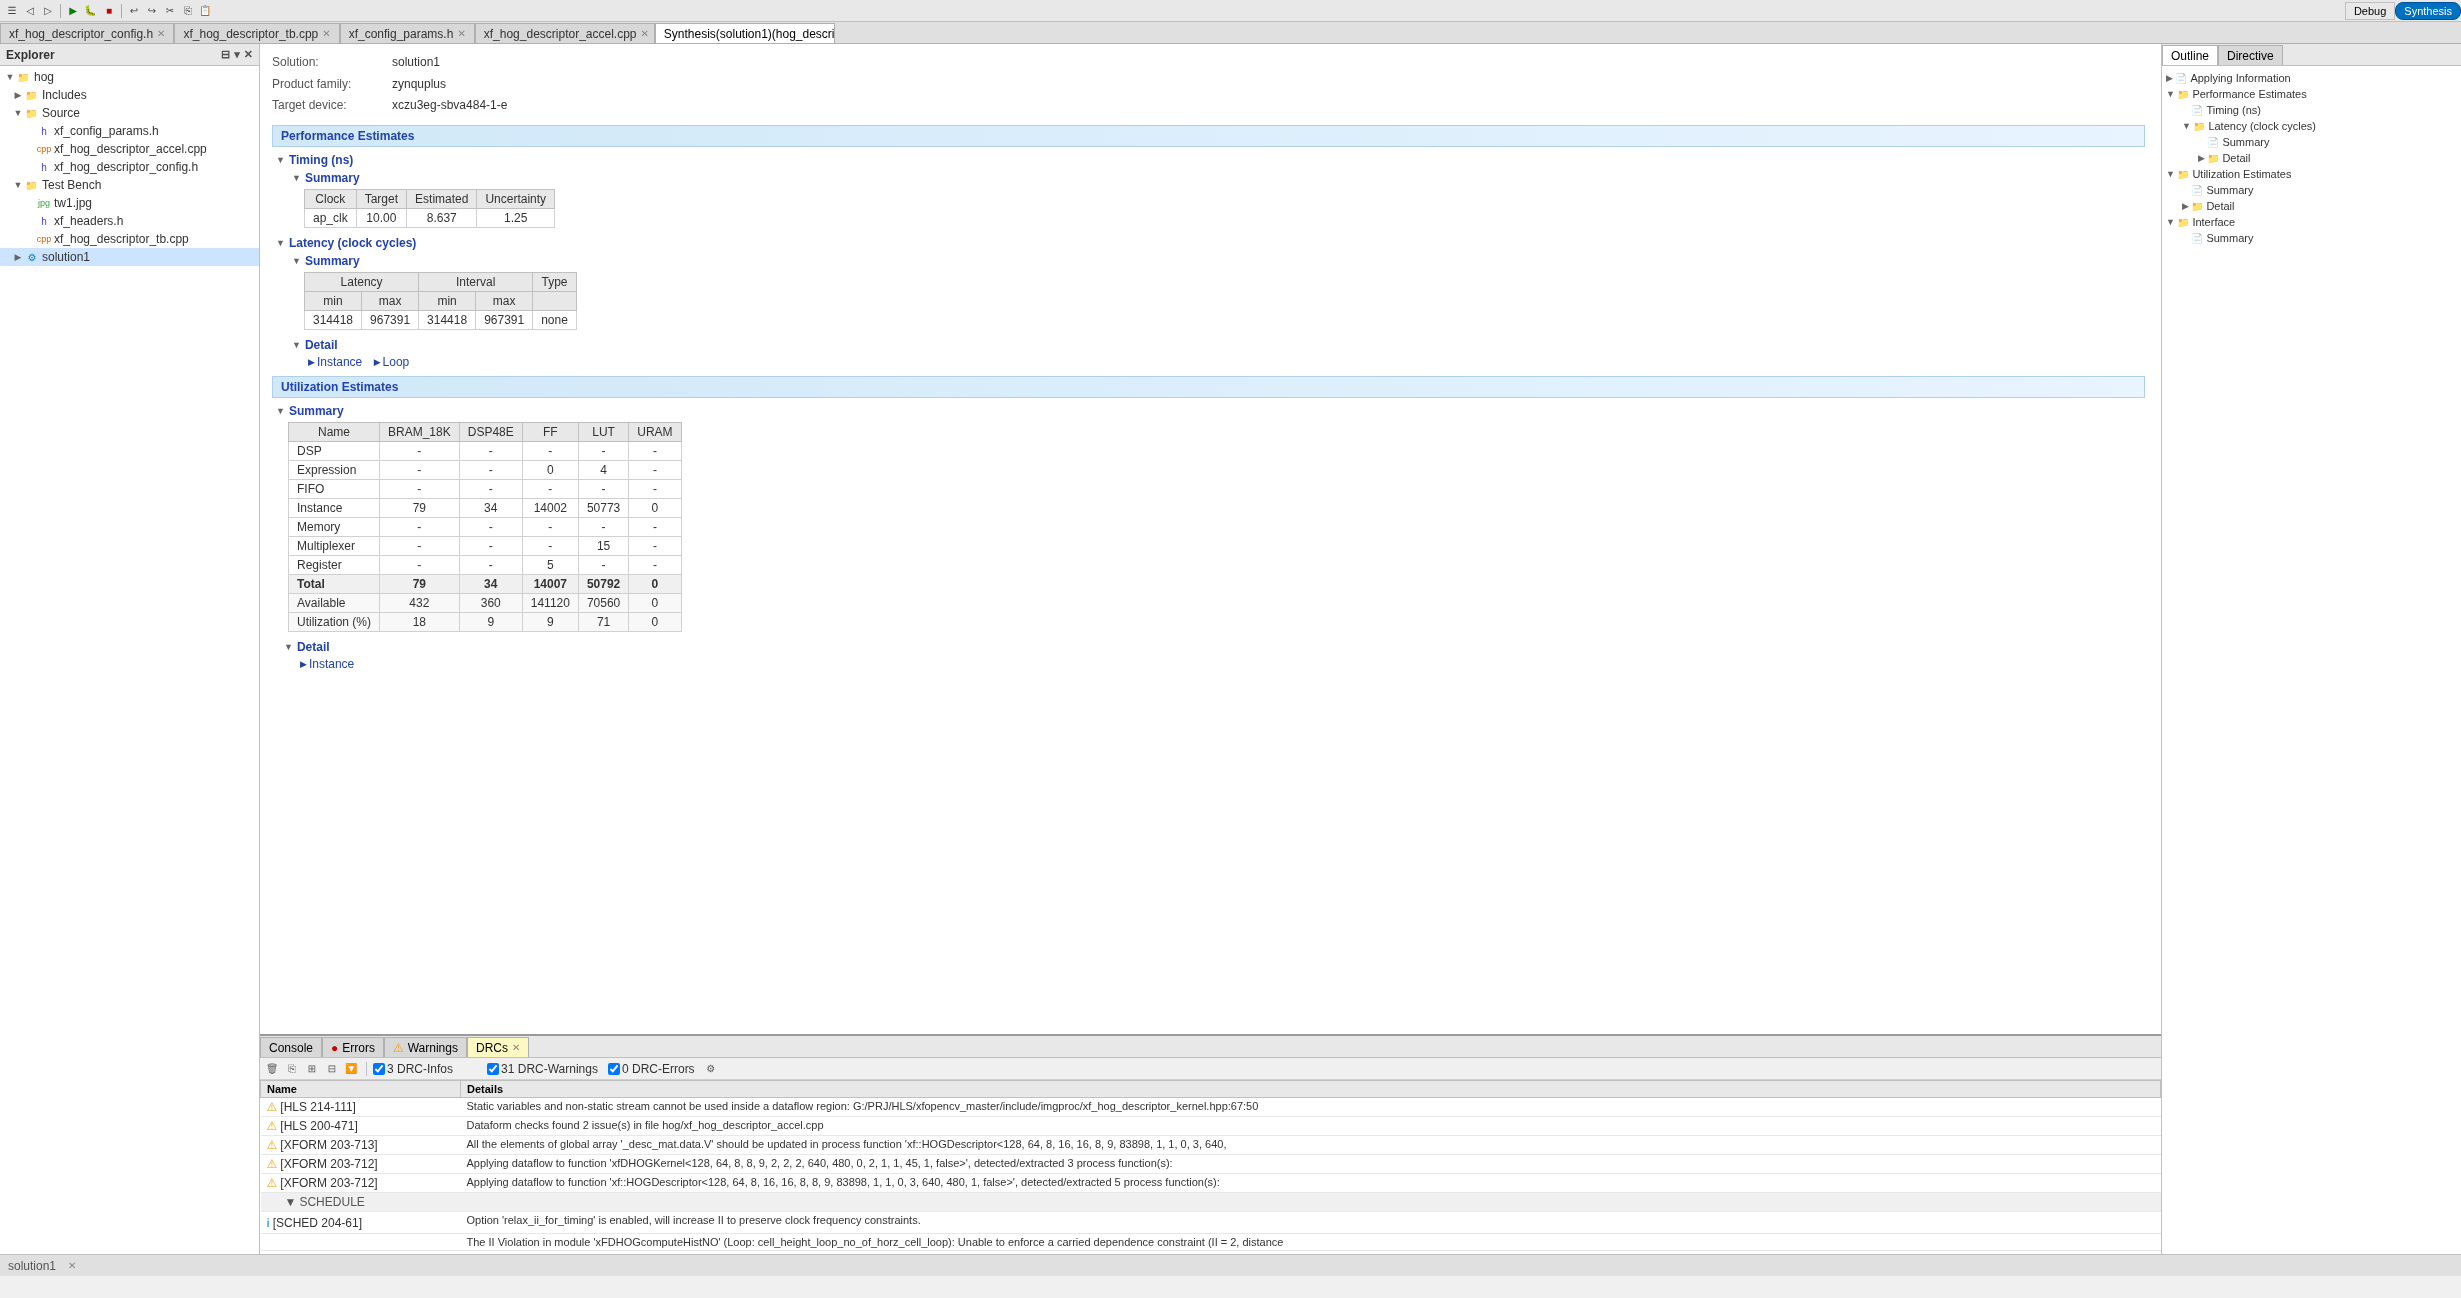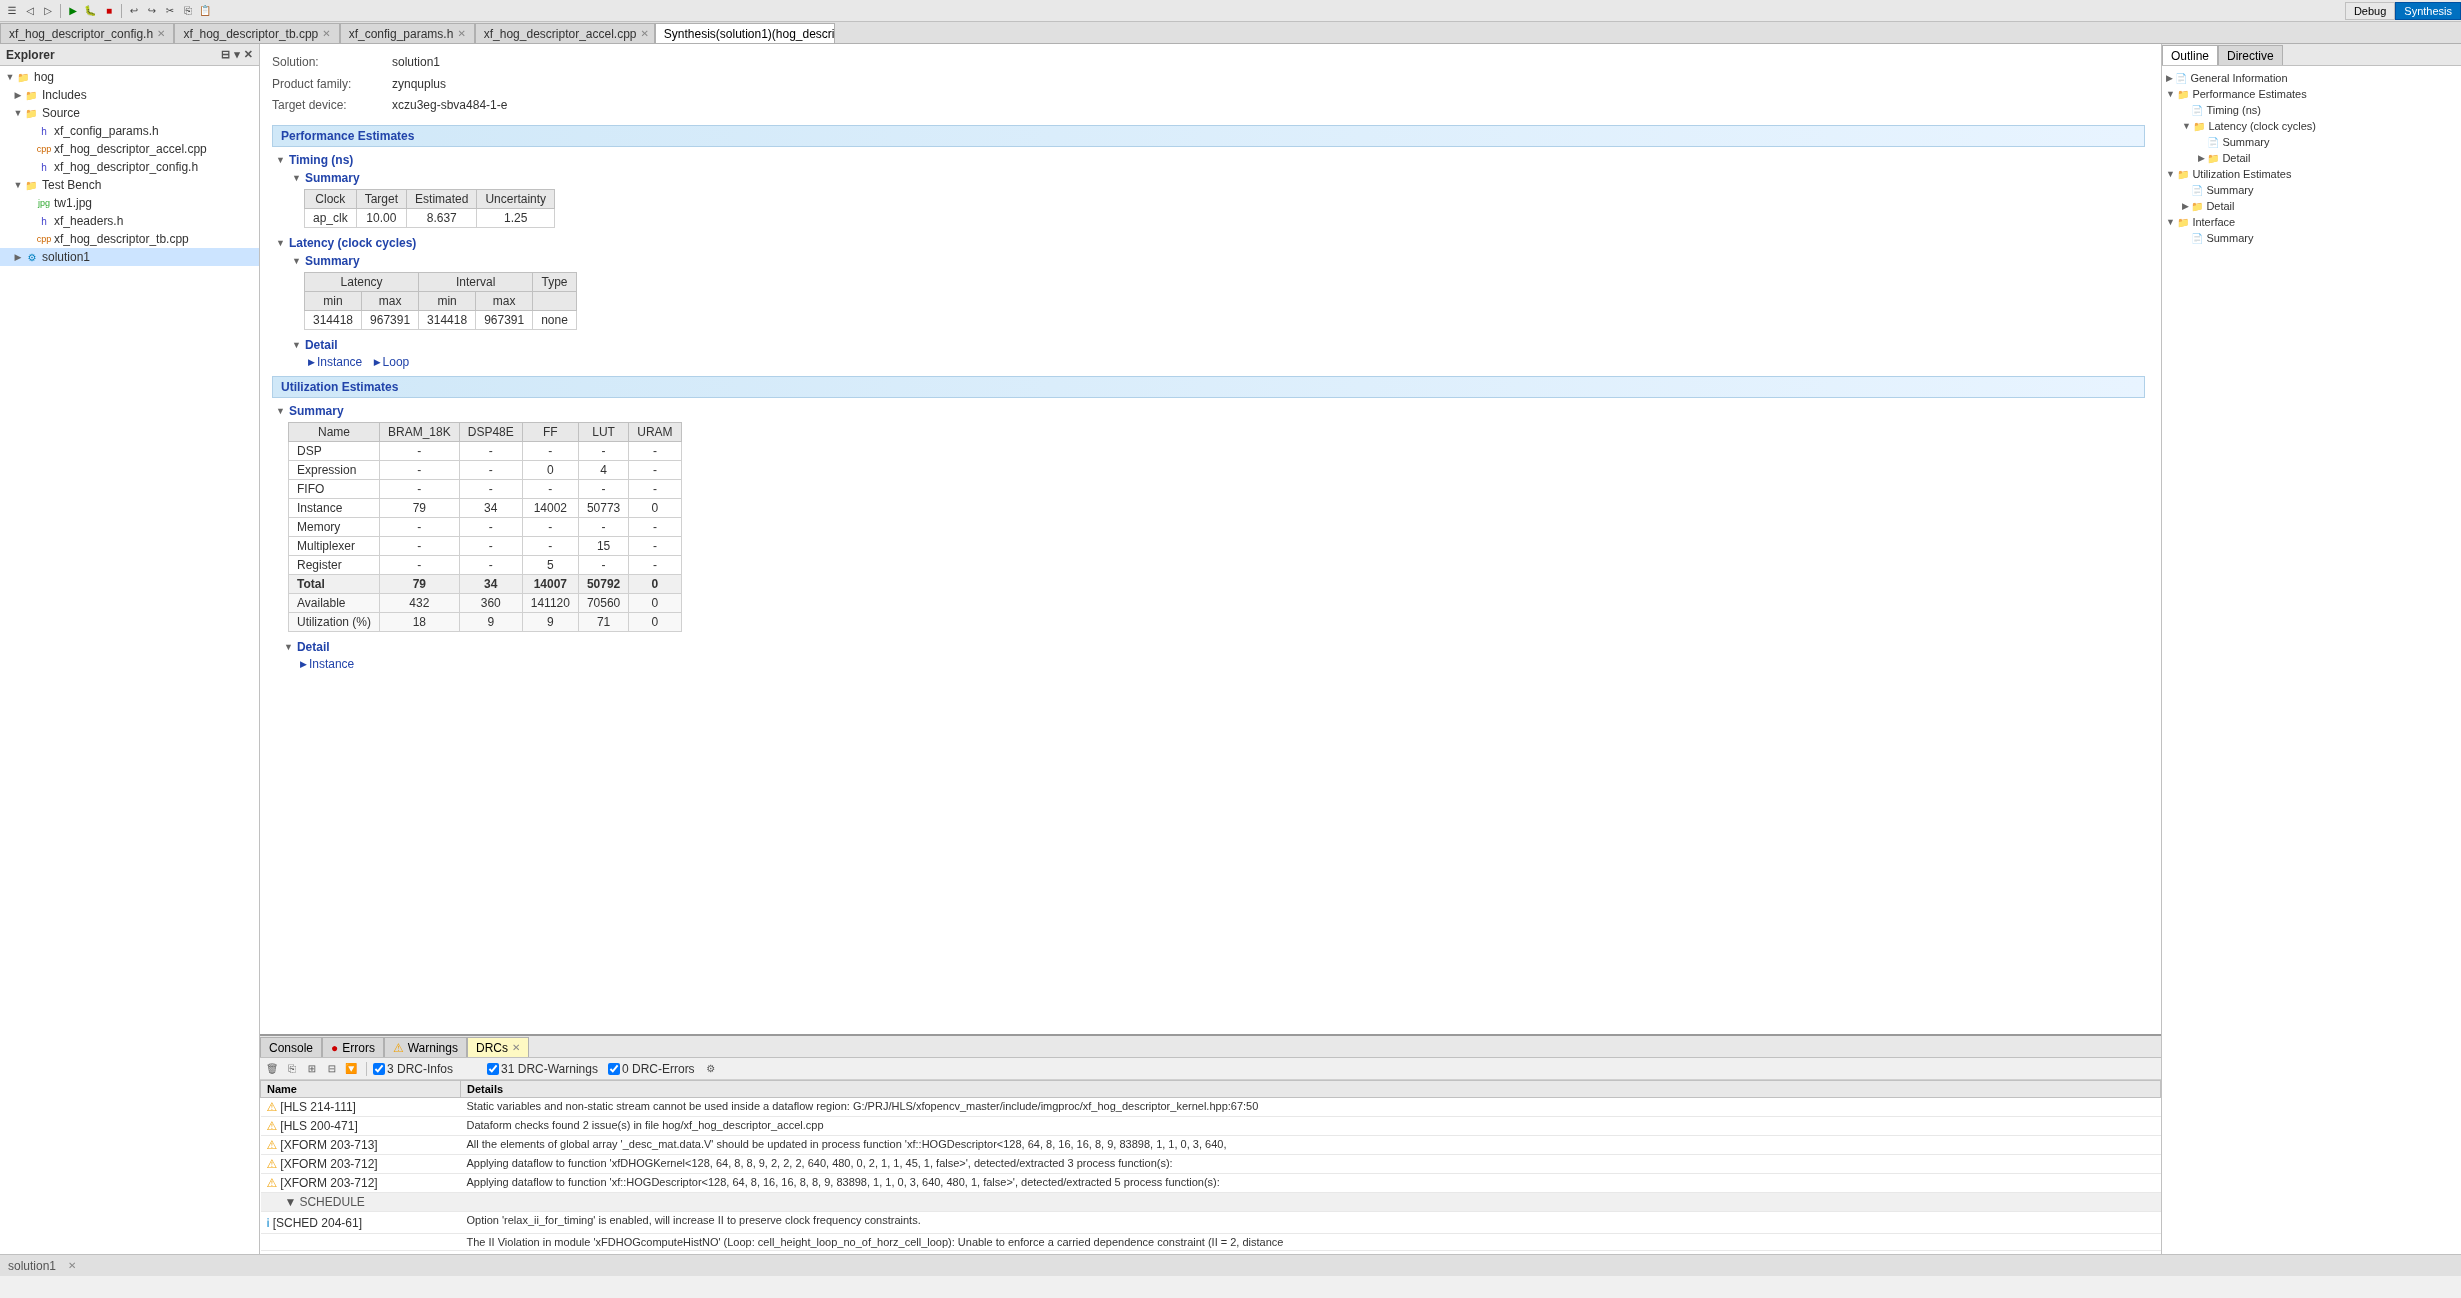--- a/index.html
+++ b/index.html
@@ -368,20 +368,21 @@
     .perspective-tab {
       padding: 2px 10px;
       font-size: 11px;
       cursor: pointer;
       border: 1px solid #c0c0c0;
     }
     .perspective-tab.active {
       background: #0070c0;
       color: white;
       border-color: #0050a0;
+      border-radius: 8px;
     }
 
     
     ::-webkit-scrollbar { width: 10px; height: 10px; }
     ::-webkit-scrollbar-track { background: #f0f0f0; }
     ::-webkit-scrollbar-thumb { background: #c0c0c0; border: 1px solid #a0a0a0; }
 
     .indent1 { padding-left: 12px; }
     .indent2 { padding-left: 24px; }
 
@@ -871,21 +872,21 @@
       </div>
       <div class="right-panel-tab">
         <span>Directive</span>
       </div>
     </div>
     <div class="outline-tree">
 
       <div class="outline-item" style="padding-left:4px;">
         <span class="outline-arrow">▶</span>
         <span class="outline-icon doc-color">📄</span>
-        <span class="outline-label">General Information</span>
+        <span class="outline-label">Applying Information</span>
       </div>
 
       <div class="outline-item" style="padding-left:4px;">
         <span class="outline-arrow">▼</span>
         <span class="outline-icon folder-color">📁</span>
         <span class="outline-label">Performance Estimates</span>
       </div>
 
       <div class="outline-item" style="padding-left:20px;">
         <span class="outline-arrow" style="visibility:hidden;">▶</span>

